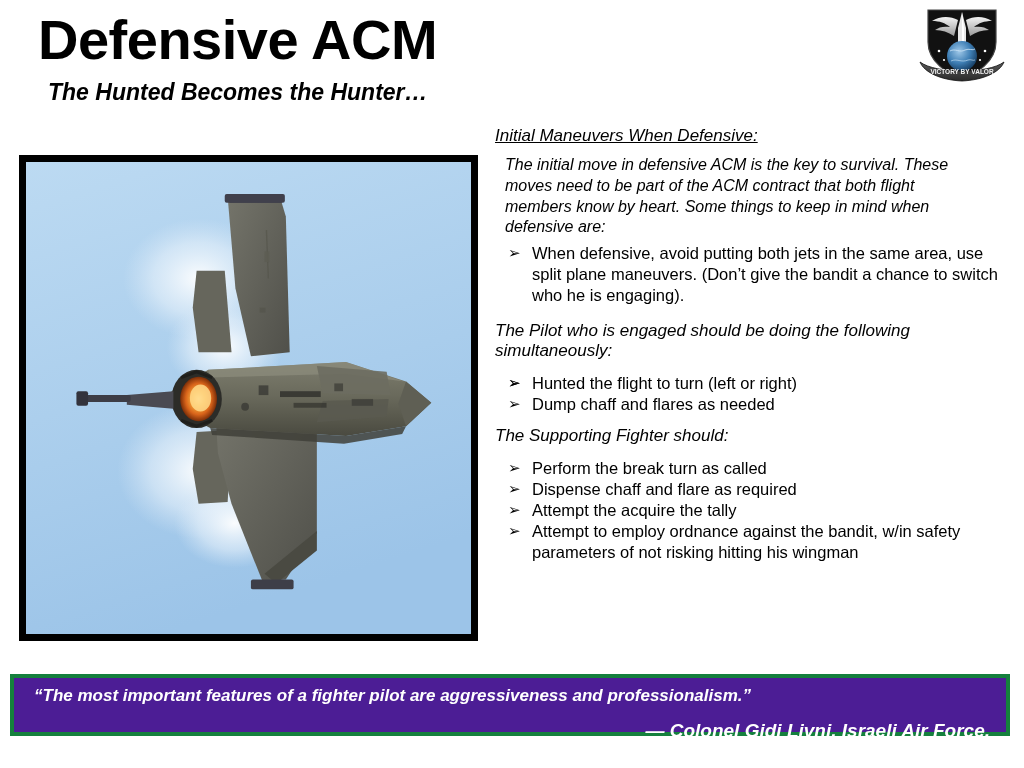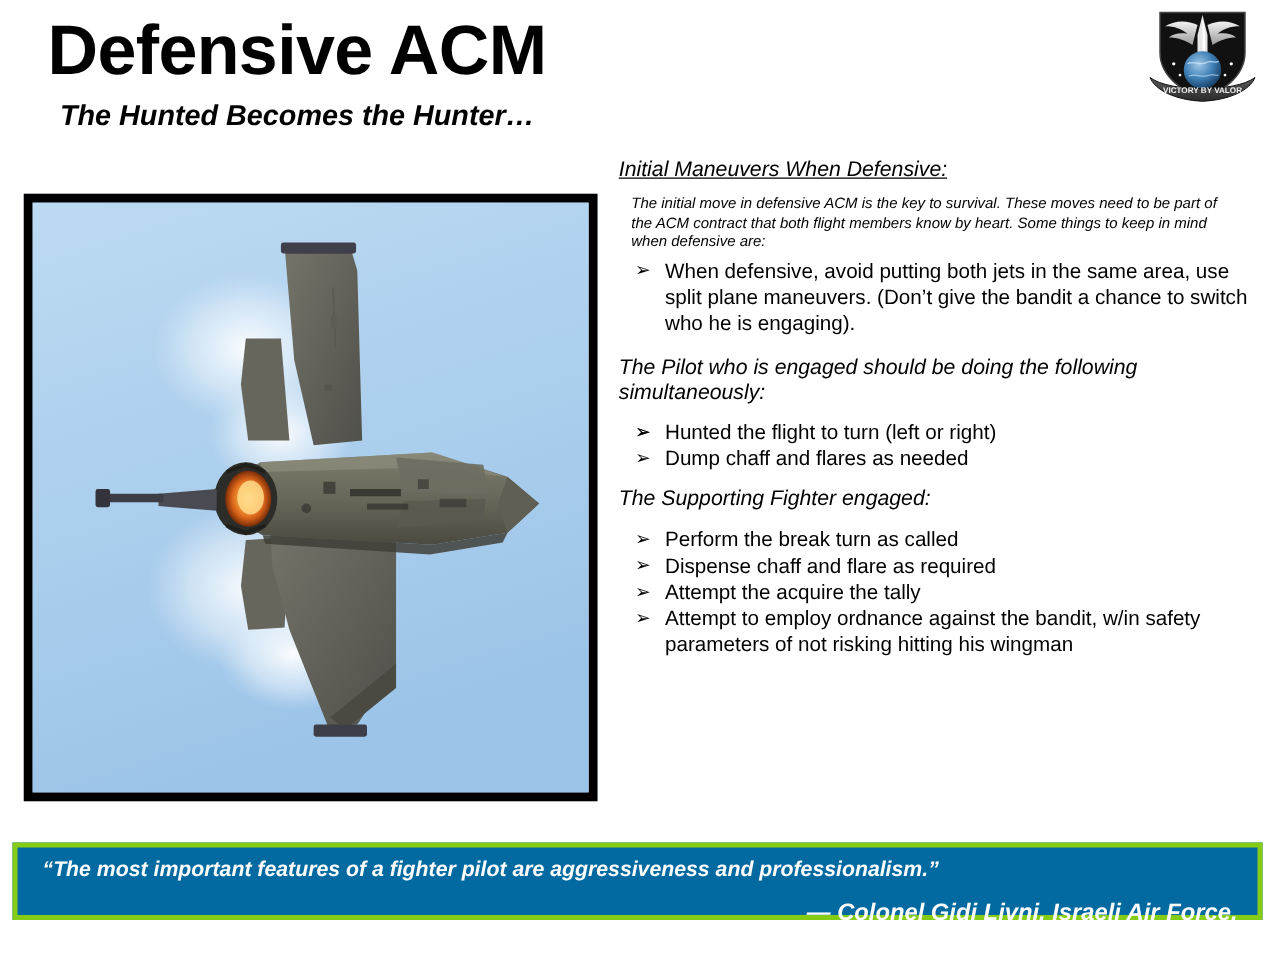--- a/index.html
+++ b/index.html
@@ -77,21 +77,21 @@
     font-weight: normal;
     font-style: italic;
     line-height: 1.18;
     color: #000000;
     margin: 0;
   }
   .sec-heading.underlined { text-decoration: underline; }
   .sec-heading.indent { }
 
   .para {
-    font-size: 12px;
+    font-size: 16px;
     font-style: italic;
     line-height: 1.30;
     color: #000000;
     margin: 9px 0 0 10px;
     width: 470px;
   }
 
   ul.bullets {
     list-style: none;
     margin: 5px 0 0 0;
@@ -118,22 +118,22 @@
   .gap-md { height: 14px; }
 
   
   #quote-banner {
     position: absolute;
     left: 10px;
     top: 674px;
     width: 1000px;
     height: 62px;
     box-sizing: border-box;
-    background: #0369a1;
-    border: 4px solid #84cc16;
+    background: #4c1d95;
+    border: 4px solid #15803d;
     padding: 7px 16px 0 20px;
   }
   #quote-text {
     font-size: 17px;
     font-weight: bold;
     font-style: italic;
     color: #ffffff;
     line-height: 1.25;
     text-align: left;
     white-space: nowrap;
@@ -307,21 +307,21 @@
       <li>
         <span class="arrow">➢</span>
         <span>Dump chaff and flares as needed</span>
       </li>
     </ul>
   </div>
 
   <div class="gap-sm"></div>
 
   <div>
-    <div class="sec-heading indent">The Supporting Fighter engaged:</div>
+    <div class="sec-heading indent">The Supporting Fighter should:</div>
     <ul class="bullets" style="margin-top:12px;">
       <li>
         <span class="arrow">➢</span>
         <span>Perform the break turn as called</span>
       </li>
       <li>
         <span class="arrow">➢</span>
         <span>Dispense chaff and flare as required</span>
       </li>
       <li>

